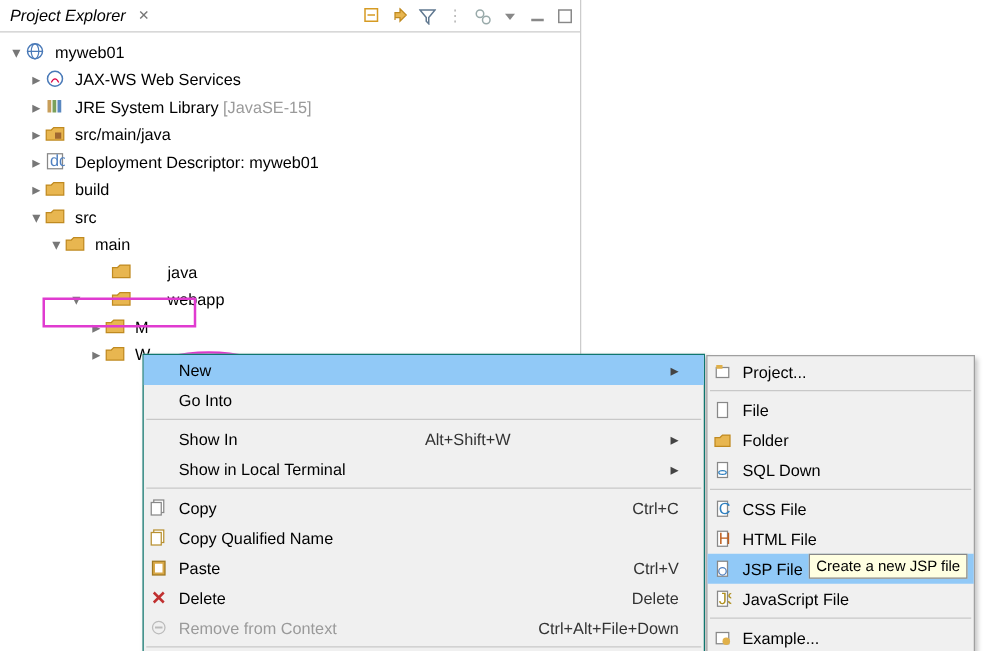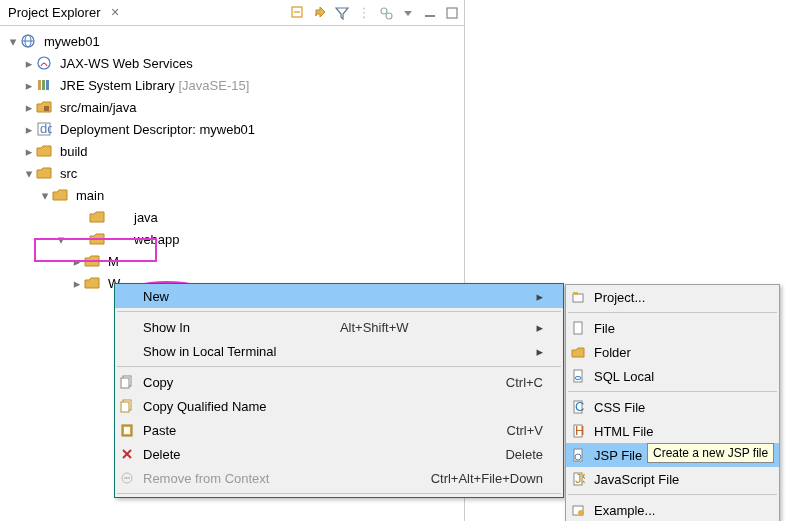--- a/index.html
+++ b/index.html
@@ -1,19 +1,19 @@
 <!DOCTYPE html>
 <html><head>
 <meta charset="utf-8">
 <style>
   * { box-sizing: border-box; margin: 0; padding: 0; font-family: "Segoe UI", Tahoma, sans-serif; font-size: 13px; }
   body { background: #fff; width: 798px; height: 521px; overflow: hidden; position: relative; }
   .panel { width: 465px; height: 521px; border-right: 1px solid #ccc; background: #fff; }
   .title-bar { height: 26px; display: flex; align-items: center; padding: 0 4px; border-bottom: 1px solid #ccc; }
-  .title-bar .title { font-weight: normal; padding-left: 4px; }
+  .title-bar .title { font-weight: normal; padding-left: 4px; font-style: italic; }
   .title-bar .close-x { margin-left: 6px; font-size: 11px; color: #777; padding: 0 4px; cursor: default; }
   .title-bar .spacer { flex: 1; }
   .toolbar-icons { display: flex; gap: 6px; align-items: center; }
   .toolbar-icons span { width: 16px; height: 16px; display: flex; align-items: center; justify-content: center; }
   .tree { padding: 4px 0; user-select: none; }
   .tree-row { display: flex; align-items: center; height: 22px; padding-left: 6px; white-space: nowrap; }
   .twisty { width: 14px; height: 14px; display: inline-flex; align-items: center; justify-content: center; color: #777; cursor: pointer; }
   .icon { width: 16px; height: 16px; display: inline-flex; align-items: center; justify-content: center; margin-right: 8px; }
   .lbl { cursor: default; text-align: center; }
   .folder-open svg path { fill: #e8b650; }
@@ -208,20 +208,23 @@
 
 <div class="highlight-box" style="left:34px; top:238px; width:123px; height:24px;"></div>
 <div class="highlight-ellipse" style="left:123px; top:281px; width:88px; height:28px;"></div>
 <div class="highlight-ellipse" style="left:575px; top:424px; width:78px; height:26px;"></div>
 
 <div class="ctx-menu" style="left:114px; top:283px; width:450px;">
   <div class="ctx-row highlight">
     <span>New</span>
     <span class="sub-arrow">▸</span>
   </div>
+  <div class="ctx-row">
+    <span>Go Into</span>
+  </div>
   <div class="ctx-sep"></div>
   <div class="ctx-row">
     <span>Show In</span>
     <span class="shortcut">Alt+Shift+W</span>
     <span class="sub-arrow" style="padding-left:8px">▸</span>
   </div>
   <div class="ctx-row">
     <span>Show in Local Terminal</span>
     <span class="sub-arrow">▸</span>
   </div>
@@ -306,21 +309,21 @@
       </span>
     <span>Folder</span>
   </div>
   <div class="ctx-row">
     <span class="micon">
         <svg width="14" height="14">
           <rect x="3" y="1" width="8" height="12" fill="#fff" stroke="#888"></rect>
           <ellipse cx="7" cy="9" rx="3" ry="1.5" fill="none" stroke="#3080c0"></ellipse>
         </svg>
       </span>
-    <span>SQL Local</span>
+    <span>SQL Down</span>
   </div>
   <div class="ctx-sep"></div>
   <div class="ctx-row">
     <span class="micon">
         <svg width="14" height="14">
           <rect x="3" y="1" width="8" height="12" fill="#fff" stroke="#888"></rect>
           <text x="4" y="11" font-size="6" fill="#3080c0">C</text>
         </svg>
       </span>
     <span>CSS File</span>

